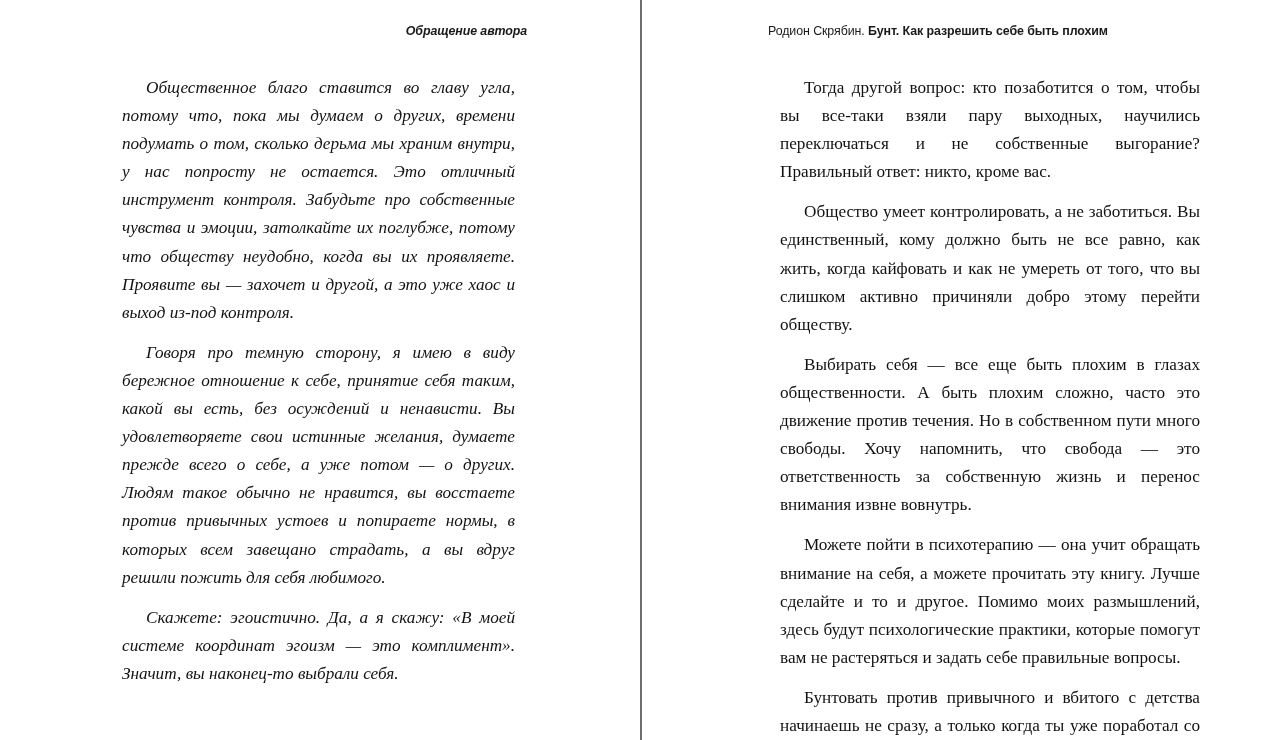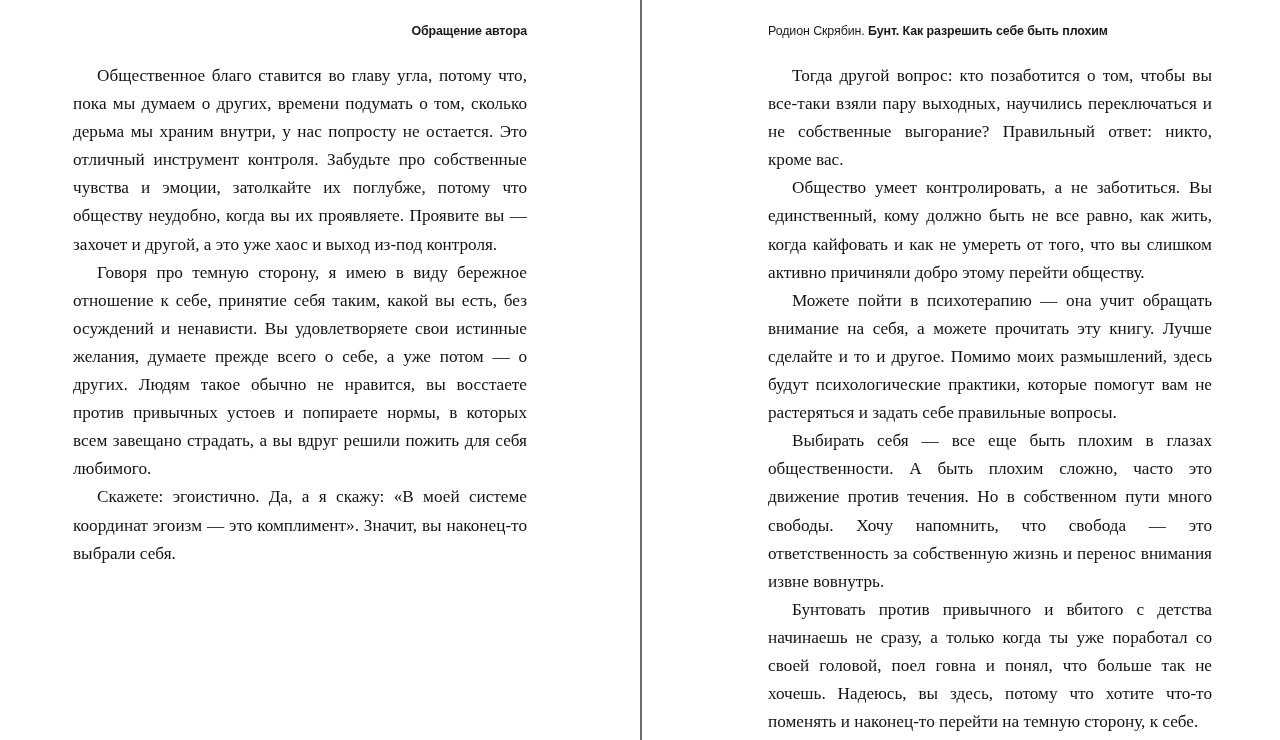--- a/index.html
+++ b/index.html
@@ -32,21 +32,21 @@
     background: #6e6e6e;
   }
 
   .page {
     position: relative;
     width: 640px;
     height: 740px;
     box-sizing: border-box;
   }
 
-  .page-left  { padding: 0 113px 0 73px; }
+  .page-left  { padding: 0 113px 0 110px; font-style: italic; }
   .page-right { padding: 0 68px 0 128px; border-radius: 10px; }
 
   .running-head {
     height: 62px;
     display: flex;
     align-items: center;
     font-family: "Liberation Sans", "DejaVu Sans", sans-serif;
     font-size: 13.5px;
     line-height: 1;
     color: #1a1a1a;
@@ -70,21 +70,21 @@
   .text-block {
     font-size: 17.2px;
     line-height: 28.1px;
     text-align: justify;
     text-justify: inter-word;
     color: #121212;
     hyphens: manual;
   }
 
   .text-block p {
-    margin: 0;
+    margin: 12px;
     text-indent: 24px;
   }
   .text-block p.no-indent {
     text-indent: 0;
   }
   .text-block p:last-child {
     text-align: justify;
   }
 </style>
 </head>
@@ -108,19 +108,19 @@
 
   <div class="page page-right">
     <div class="running-head">
       <span class="rh-author">Родион Скрябин.</span>
       <span>&nbsp;</span>
       <span class="rh-title">Бунт. Как разрешить себе быть плохим</span>
     </div>
     <div class="text-block">
       <p>Тогда другой вопрос: кто позаботится о том, чтобы вы все-таки взяли пару выходных, научились переключаться и не собственные выгорание? Правильный ответ: никто, кроме вас.</p>
       <p>Общество умеет контролировать, а не заботиться. Вы единственный, кому должно быть не все равно, как жить, когда кайфовать и как не умереть от того, что вы слишком активно причиняли добро этому перейти обществу.</p>
+      <p>Выбирать себя — все еще быть плохим в глазах общественности. А быть плохим сложно, часто это движение против течения. Но в собственном пути много свободы. Хочу напомнить, что свобода — это ответственность за собственную жизнь и перенос внимания извне вовнутрь.</p>
       <p>Можете пойти в психотерапию — она учит обращать внимание на себя, а можете прочитать эту книгу. Лучше сделайте и то и другое. Помимо моих размышлений, здесь будут психологические практики, которые помогут вам не растеряться и задать себе правильные вопросы.</p>
-      <p>Выбирать себя — все еще быть плохим в глазах общественности. А быть плохим сложно, часто это движение против течения. Но в собственном пути много свободы. Хочу напомнить, что свобода — это ответственность за собственную жизнь и перенос внимания извне вовнутрь.</p>
       <p>Бунтовать против привычного и вбитого с детства начинаешь не сразу, а только когда ты уже поработал со своей головой, поел говна и понял, что больше так не хочешь. Надеюсь, вы здесь, потому что хотите что-то поменять и наконец-то перейти на темную сторону, к себе.</p>
     </div>
   </div>
 
 </div>
 
 </body></html>

